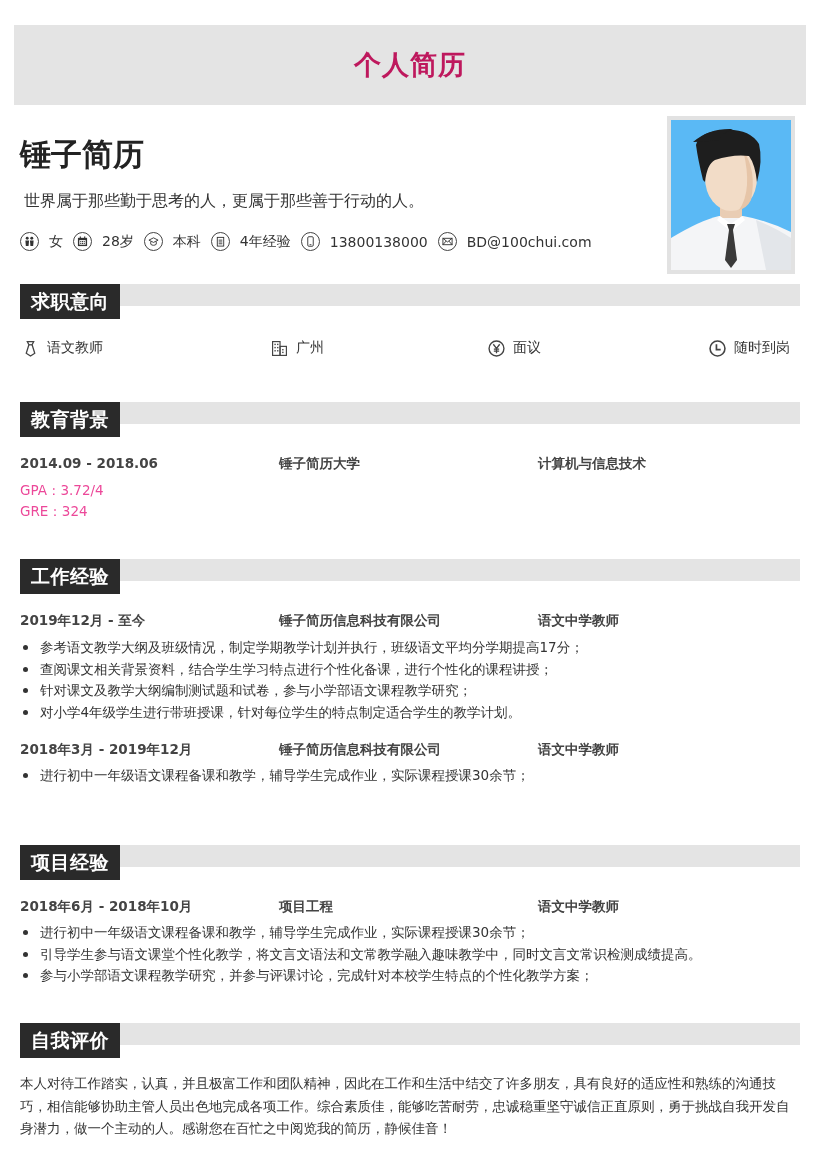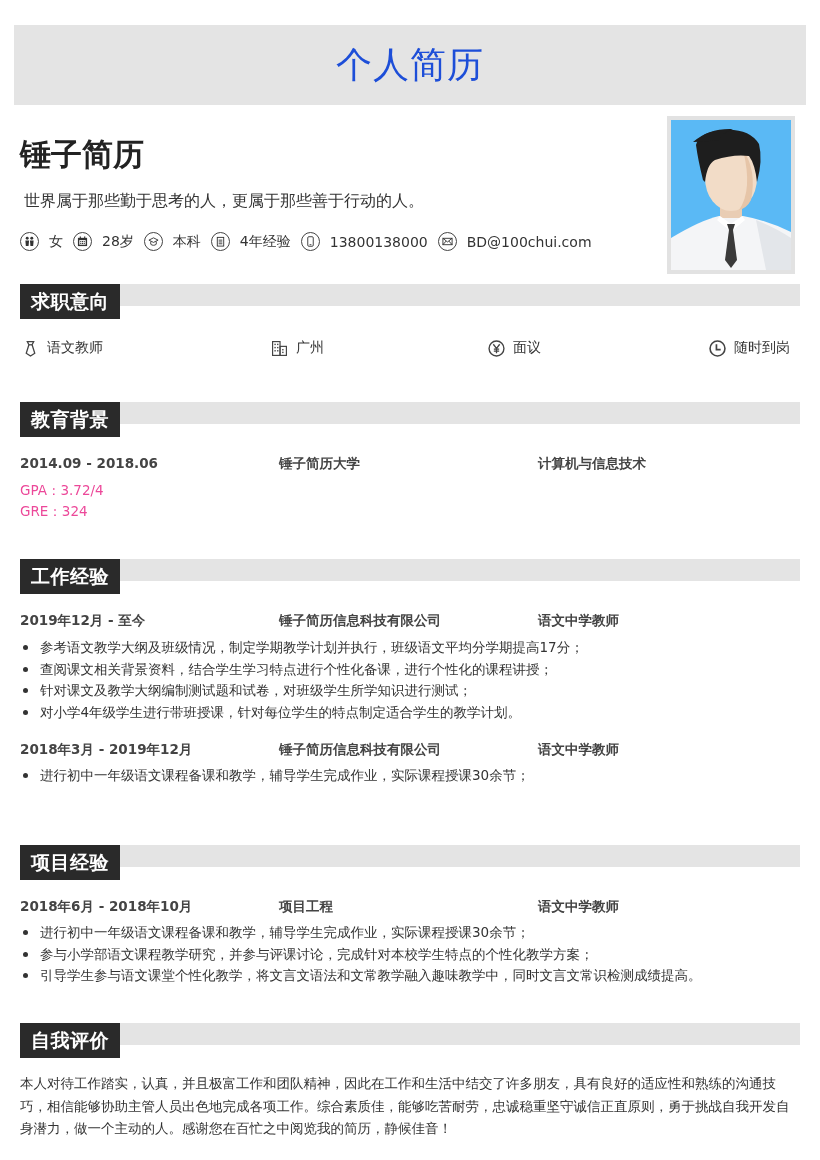--- a/index.html
+++ b/index.html
@@ -1,20 +1,20 @@
 <!DOCTYPE html>
 <html><head>
 <meta charset="utf-8">
 <style>
   * { box-sizing: border-box; margin: 0; padding: 0; }
   html, body { width: 820px; height: 1160px; background: #ffffff; }
   body { font-family: "DejaVu Sans", "Liberation Sans", sans-serif; color: #333; position: relative; overflow: hidden; }
 
   .top-banner { position: absolute; left: 14px; top: 25px; width: 792px; height: 80px; background: #e4e4e4; display: flex; align-items: center; justify-content: center; }
-  .top-banner h1 { font-size: 36px; font-weight: normal; color: #1d4ed8; letter-spacing: 1px; }
+  .top-banner h1 { font-size: 27px; font-weight: bold; color: #be185d; letter-spacing: 1px; }
 
   .name { position: absolute; left: 20px; top: 134px; font-size: 31px; font-weight: bold; color: #222; }
   .motto { position: absolute; left: 24px; top: 191px; font-size: 16px; color: #333; }
 
   .info-line { position: absolute; left: 20px; top: 232px; display: flex; align-items: center; font-size: 14px; color: #333; }
   .info-item { display: flex; align-items: center; margin-right: 10px; }
   .info-item .ic { width: 19px; height: 19px; border: 1.3px solid #444; border-radius: 50%; display: inline-flex; align-items: center; justify-content: center; margin-right: 10px; }
   .info-item .ic svg { width: 11px; height: 11px; }
 
   .photo { position: absolute; left: 667px; top: 116px; width: 128px; height: 158px; border: 4px solid #e2e2e2; background: #5ab9f5; overflow: hidden; }
@@ -192,21 +192,21 @@
   <div class="label">工作经验</div>
 </div>
 <div class="row3" style="top:612px;">
   <span class="col1">2019年12月 - 至今</span>
   <span class="col2">锤子简历信息科技有限公司</span>
   <span class="col3">语文中学教师</span>
 </div>
 <ul class="bullets" style="top:637px;">
   <li>参考语文教学大纲及班级情况，制定学期教学计划并执行，班级语文平均分学期提高17分；</li>
   <li>查阅课文相关背景资料，结合学生学习特点进行个性化备课，进行个性化的课程讲授；</li>
-  <li>针对课文及教学大纲编制测试题和试卷，对班级学生所学知识进行测试；</li>
+  <li>针对课文及教学大纲编制测试题和试卷，参与小学部语文课程教学研究；</li>
   <li>对小学4年级学生进行带班授课，针对每位学生的特点制定适合学生的教学计划。</li>
 </ul>
 <div class="row3" style="top:741px;">
   <span class="col1">2018年3月 - 2019年12月</span>
   <span class="col2">锤子简历信息科技有限公司</span>
   <span class="col3">语文中学教师</span>
 </div>
 <ul class="bullets" style="top:765px;">
   <li>进行初中一年级语文课程备课和教学，辅导学生完成作业，实际课程授课30余节；</li>
 </ul>
@@ -214,20 +214,20 @@
 <div class="section-head" style="top:845px;">
   <div class="label">项目经验</div>
 </div>
 <div class="row3" style="top:898px;">
   <span class="col1">2018年6月 - 2018年10月</span>
   <span class="col2">项目工程</span>
   <span class="col3">语文中学教师</span>
 </div>
 <ul class="bullets" style="top:922px;">
   <li>进行初中一年级语文课程备课和教学，辅导学生完成作业，实际课程授课30余节；</li>
+  <li>引导学生参与语文课堂个性化教学，将文言文语法和文常教学融入趣味教学中，同时文言文常识检测成绩提高。</li>
   <li>参与小学部语文课程教学研究，并参与评课讨论，完成针对本校学生特点的个性化教学方案；</li>
-  <li>引导学生参与语文课堂个性化教学，将文言文语法和文常教学融入趣味教学中，同时文言文常识检测成绩提高。</li>
 </ul>
 
 <div class="section-head" style="top:1023px;">
   <div class="label">自我评价</div>
 </div>
 <div class="para">本人对待工作踏实，认真，并且极富工作和团队精神，因此在工作和生活中结交了许多朋友，具有良好的适应性和熟练的沟通技巧，相信能够协助主管人员出色地完成各项工作。综合素质佳，能够吃苦耐劳，忠诚稳重坚守诚信正直原则，勇于挑战自我开发自身潜力，做一个主动的人。感谢您在百忙之中阅览我的简历，静候佳音！</div>
 
 </body></html>

